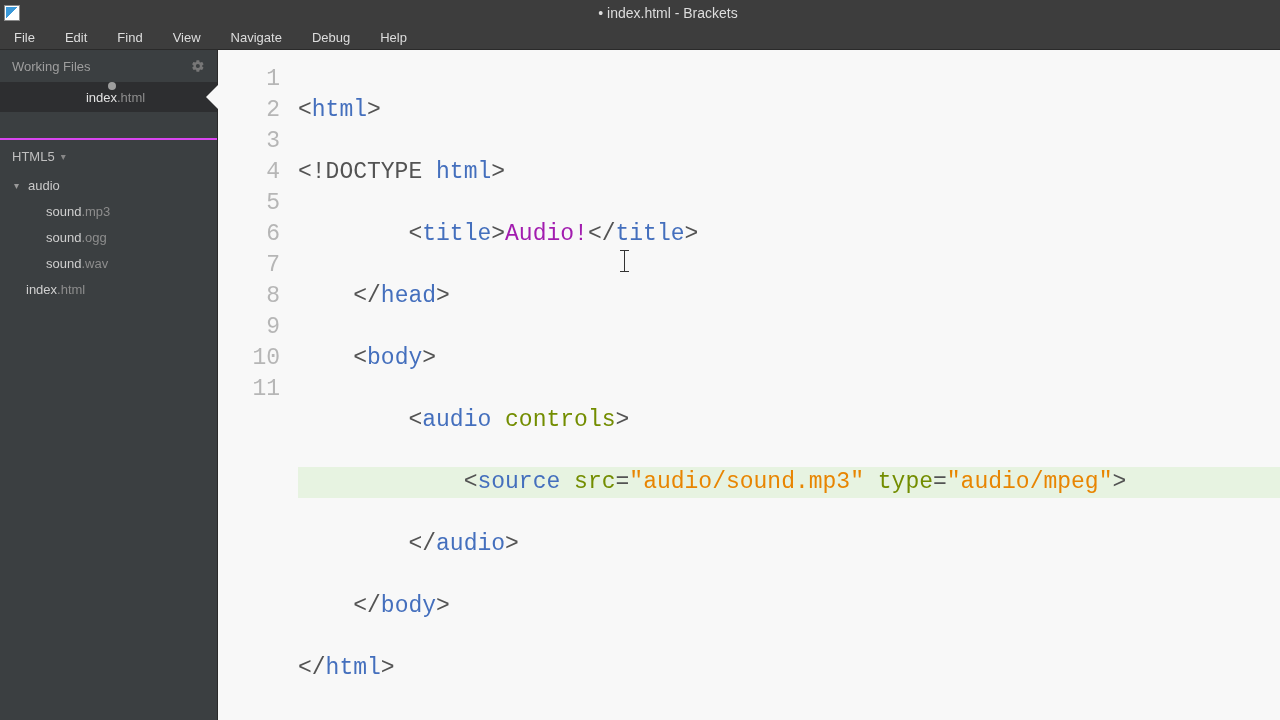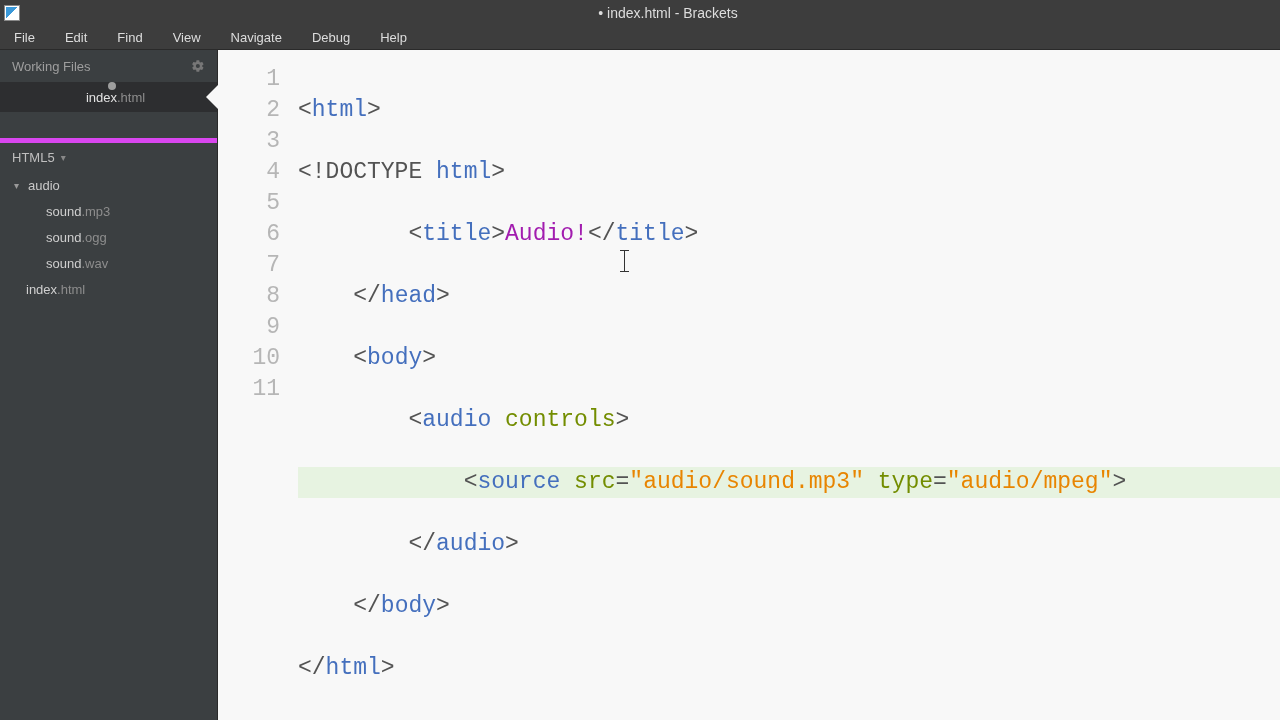--- a/index.html
+++ b/index.html
@@ -117,21 +117,21 @@
 .wf-name .ext { color: #8d8d8d; }
 
 .project-header {
   height: 34px;
   display: flex;
   align-items: center;
   padding: 0 12px;
   color: #bfbfbf;
   font-size: 13px;
   margin-top: 26px;
-  border-top: 5px solid #d946ef;
+  border-top: 2px solid #d946ef;
 }
 .project-header .chev {
   margin-left: 6px;
   color: #888;
   font-size: 10px;
 }
 .tree { font-size: 13px; }
 .tree-row {
   height: 26px;
   display: flex;

